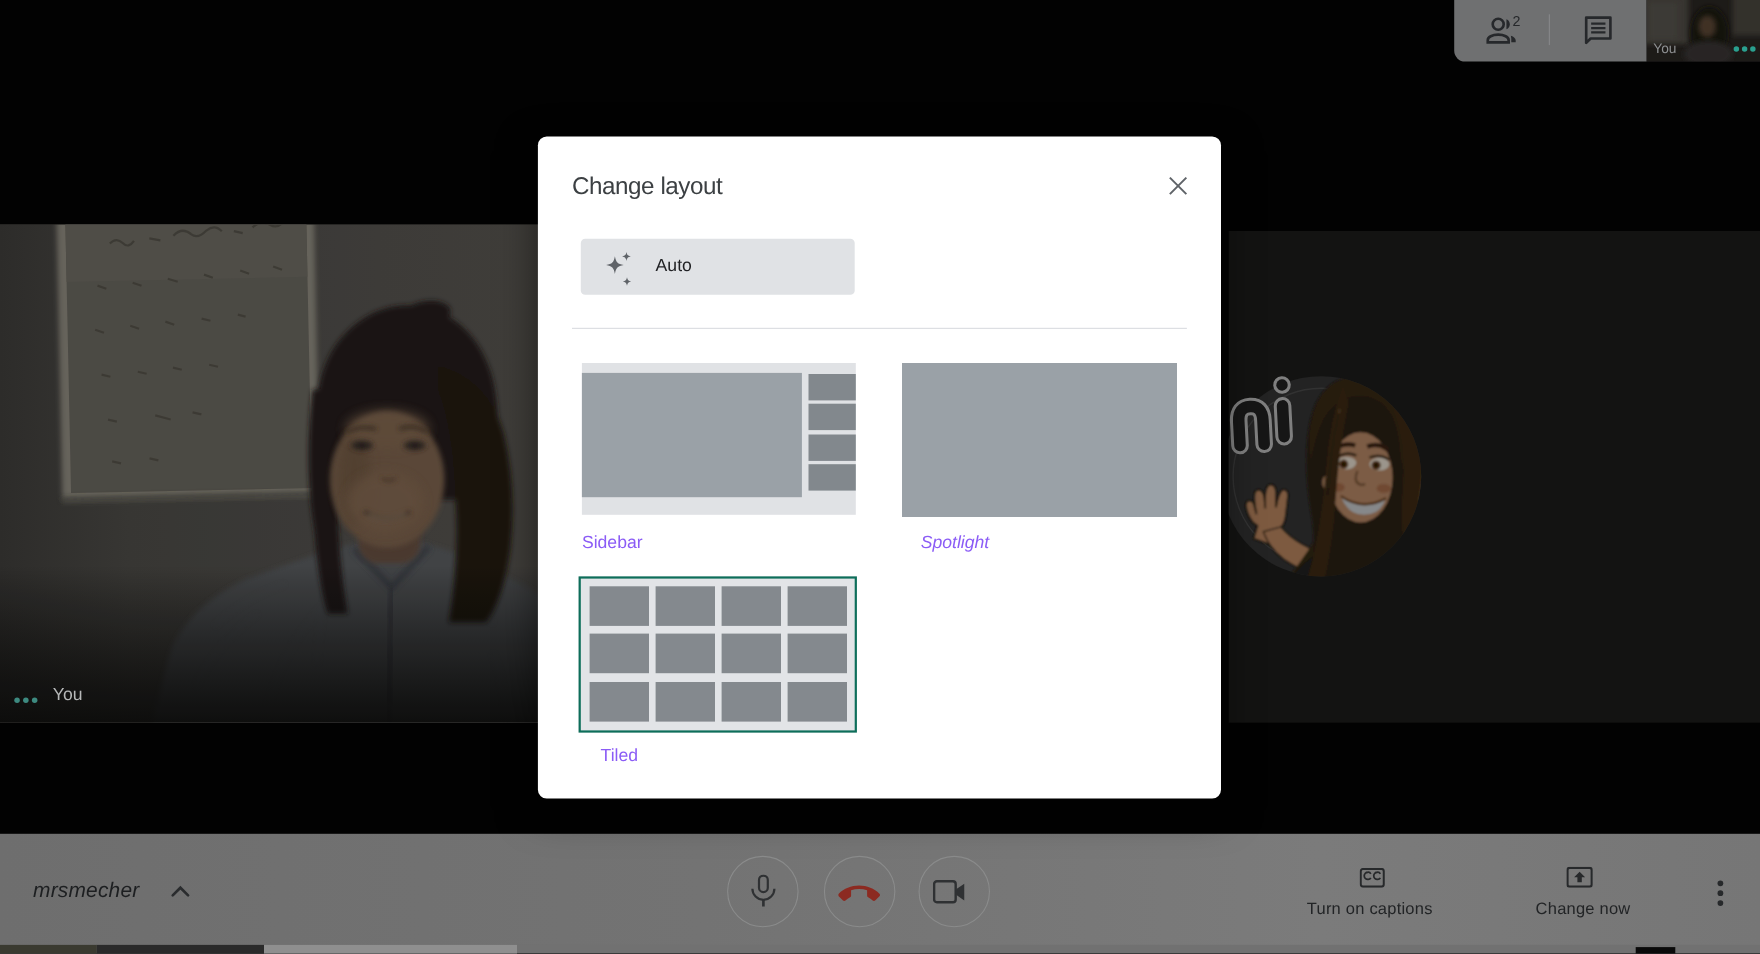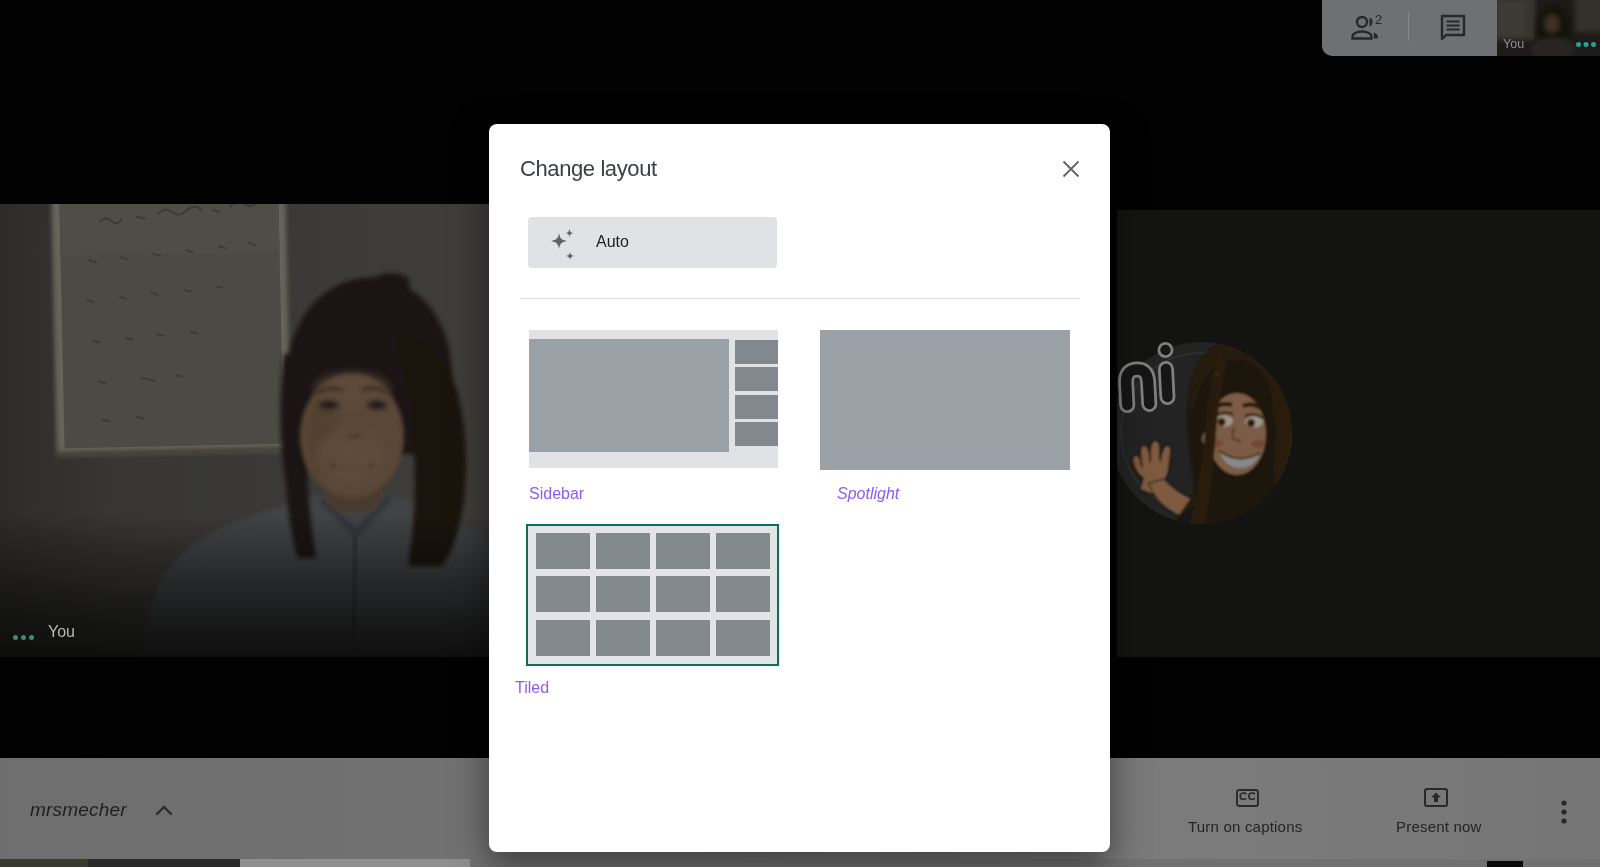--- a/index.html
+++ b/index.html
@@ -30,21 +30,21 @@
   .cbtn { position:absolute; top:778px; width:65px; height:65px; border-radius:50%;
     border:1px solid #8a8b8b; }
   #micbtn { left:661px; }
   #endbtn { left:749px; }
   #cambtn { left:835px; }
   .blabel { position:absolute; top:818px; font-size:15px; color:#222426; letter-spacing:0.2px; }
   
   .strip { top:859px; height:8px; }
 
   
-  #dialog { left:489px; top:124px; width:621px; height:728px; background:#fff;
+  #dialog { left:489px; top:124px; width:621px; height:602px; background:#fff;
     border-radius:8px; box-shadow:0 12px 36px rgba(0,0,0,0.5); z-index:10; }
   #dtitle { left:31px; top:32px; font-size:22px; color:#3c4043; letter-spacing:-0.4px; }
   #autochip { left:39px; top:93px; width:249px; height:51px; background:#e0e2e5; border-radius:4px; }
   #autotext { left:107px; top:109px; font-size:16px; color:#202124; }
   #ddivider { left:31px; top:174px; width:559px; height:1px; background:#dadce0; }
   .thumblabel { position:absolute; font-size:16px; color:#8b5cf6; }
 
   .sbthumb { left:40px; top:206px; width:249px; height:138px; background:#e0e2e5; }
   .sbmain { position:absolute; left:0; top:9px; width:200px; height:113px; background:#9aa1a7; }
   .sbtile { position:absolute; left:206px; width:43px; height:24px; background:#82888d; }
@@ -286,21 +286,21 @@
   <svg class="abs" style="left:1236px;top:789px;" width="23" height="18" viewBox="0 0 23 18">
     <rect x="1" y="1" width="21" height="16" rx="2.2" fill="none" stroke="#27292b" stroke-width="1.9"></rect>
     <path d="M9.5 7 a3 3 0 0 0 -3 -1.6 a3.2 3.2 0 0 0 0 7.2 a3 3 0 0 0 3 -1.6" fill="none" stroke="#27292b" stroke-width="1.8" transform="scale(0.9) translate(1.8,-1)"></path>
     <path d="M18.5 7 a3 3 0 0 0 -3 -1.6 a3.2 3.2 0 0 0 0 7.2 a3 3 0 0 0 3 -1.6" fill="none" stroke="#27292b" stroke-width="1.8" transform="scale(0.9) translate(2.4,-1)"></path>
   </svg>
   <div class="abs blabel" style="left:1188px;">Turn on captions</div>
   <svg class="abs" style="left:1424px;top:788px;" width="24" height="19" viewBox="0 0 24 19">
     <rect x="1" y="1" width="22" height="17" rx="2" fill="none" stroke="#27292b" stroke-width="2"></rect>
     <path d="M12 4.5 L17 9.5 H14 V14 H10 V9.5 H7 Z" fill="#27292b"></path>
   </svg>
-  <div class="abs blabel" style="left:1396px;">Present now</div>
+  <div class="abs blabel" style="left:1396px;">Change now</div>
   <svg class="abs" style="left:1560px;top:799px;" width="8" height="28" viewBox="0 0 8 28">
     <circle cx="4" cy="4" r="2.6" fill="#27292b"></circle>
     <circle cx="4" cy="13" r="2.6" fill="#27292b"></circle>
     <circle cx="4" cy="22" r="2.6" fill="#27292b"></circle>
   </svg>
   <div class="abs strip" style="left:0;width:1600px;background:#717171;"></div>
   <div class="abs strip" style="left:0;width:88px;background:#3a3a30;"></div>
   <div class="abs strip" style="left:88px;width:152px;background:#2a2a2a;"></div>
   <div class="abs strip" style="left:240px;width:230px;background:#8f8f8f;"></div>
   <div class="abs strip" style="left:1487px;top:861px;height:6px;width:36px;background:#0a0a0a;"></div>
@@ -338,16 +338,16 @@
       <div class="titile" style="left:188px;top:7px;"></div>
       <div class="titile" style="left:8px;top:50px;"></div>
       <div class="titile" style="left:68px;top:50px;"></div>
       <div class="titile" style="left:128px;top:50px;"></div>
       <div class="titile" style="left:188px;top:50px;"></div>
       <div class="titile" style="left:8px;top:94px;"></div>
       <div class="titile" style="left:68px;top:94px;"></div>
       <div class="titile" style="left:128px;top:94px;"></div>
       <div class="titile" style="left:188px;top:94px;"></div>
     </div>
-    <div class="abs thumblabel" style="left:26px; top:555px;">Tiled</div>
+    <div class="abs thumblabel" style="left:57px; top:555px;">Tiled</div>
   </div>
 
 </div>
 
 </body></html>

